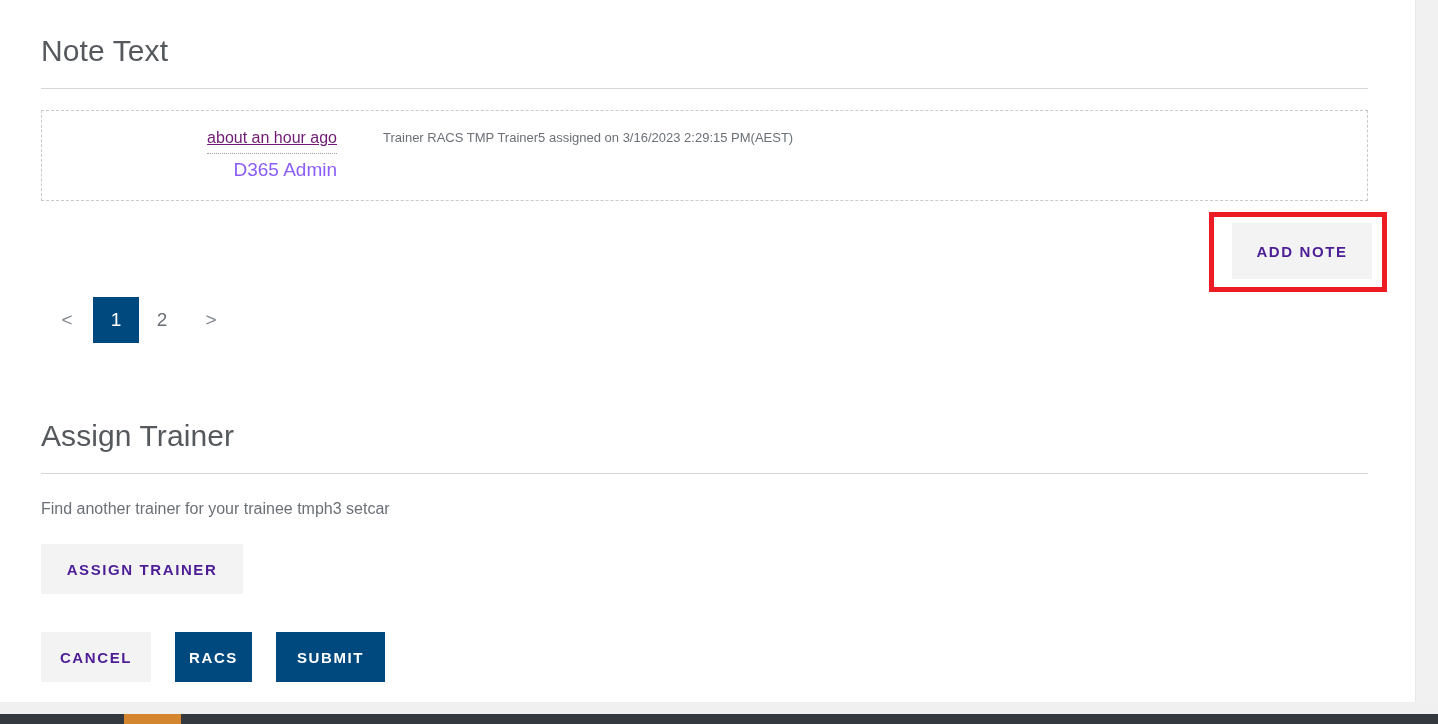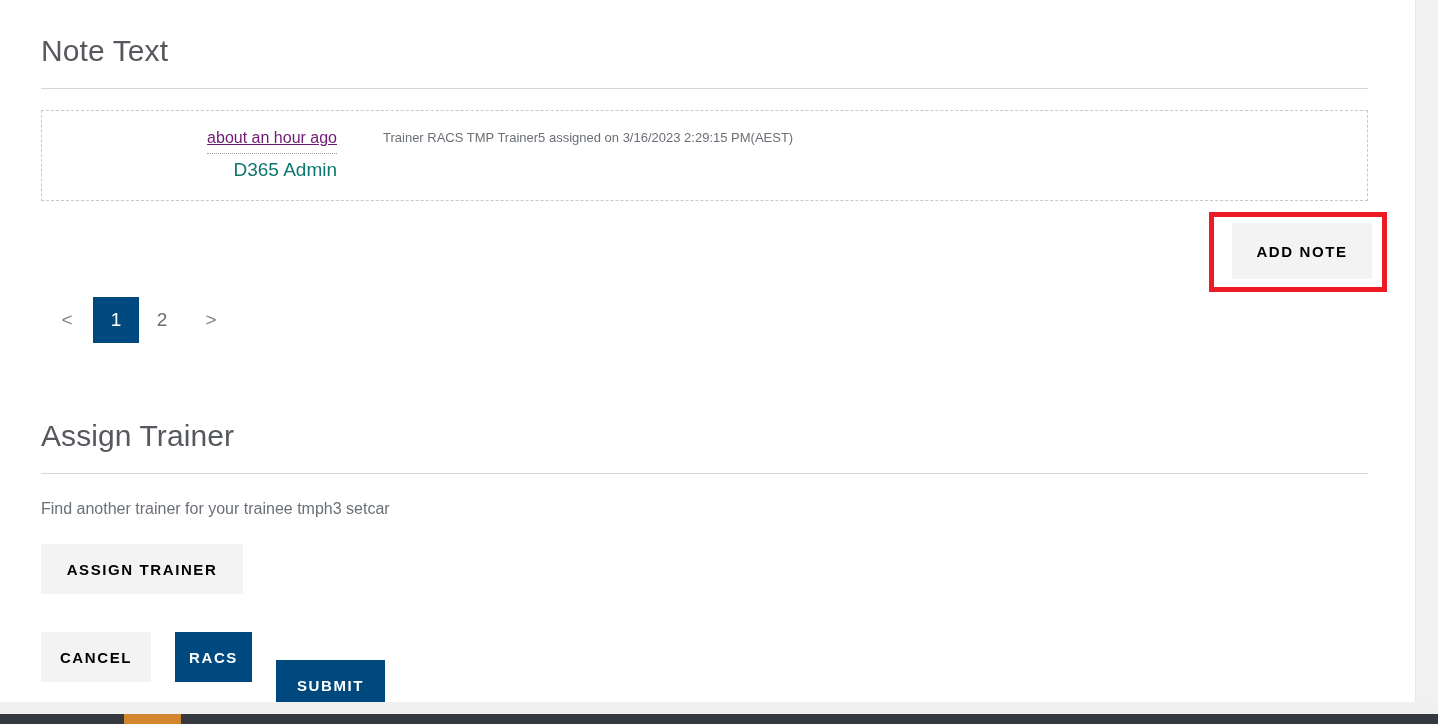--- a/index.html
+++ b/index.html
@@ -92,21 +92,21 @@
     font-size: 16px;
     color: #701a75;
     line-height: 30px;
     text-decoration: underline;
     border-bottom: 1px dotted #9aa0a6;
     cursor: help;
   }
   .note-author {
     display: block;
     font-size: 19px;
-    color: #0f766e;
+    color: #8b5cf6;
     line-height: 32px;
   }
   .note-body {
     flex: 1 1 auto;
     padding-left: 46px;
     font-size: 13px;
     color: #6b7076;
     line-height: 30px;
   }
 
@@ -120,21 +120,21 @@
     font-family: "Liberation Sans", sans-serif;
     font-size: 15px;
     font-weight: 700;
     letter-spacing: 1.6px;
     cursor: pointer;
     text-transform: none;
     box-sizing: border-box;
   }
   .btn-secondary {
     background: #f3f3f3;
-    color: #000000;
+    color: #4c1d95;
   }
   .btn-primary {
     background: #00497f;
     color: #ffffff;
   }
 
   
   .addnote-row {
     position: relative;
     height: 92px;
@@ -203,21 +203,21 @@
 
   
   .footer-actions {
     margin-top: 38px;
     display: flex;
     gap: 24px;
     padding-right: 0;
   }
   .btn-cancel { width: 110px; height: 50px; }
   .btn-save   { width: 77px;  height: 50px; }
-  .btn-submit { width: 109px; height: 50px; margin-top: 28px; }
+  .btn-submit { width: 109px; height: 50px; }
 
   
   .page-bottom-fade {
     position: absolute;
     left: 0;
     top: 702px;
     width: 1438px;
     height: 12px;
     background: linear-gradient(#f0f0f0, #f0f0f0);
   }

